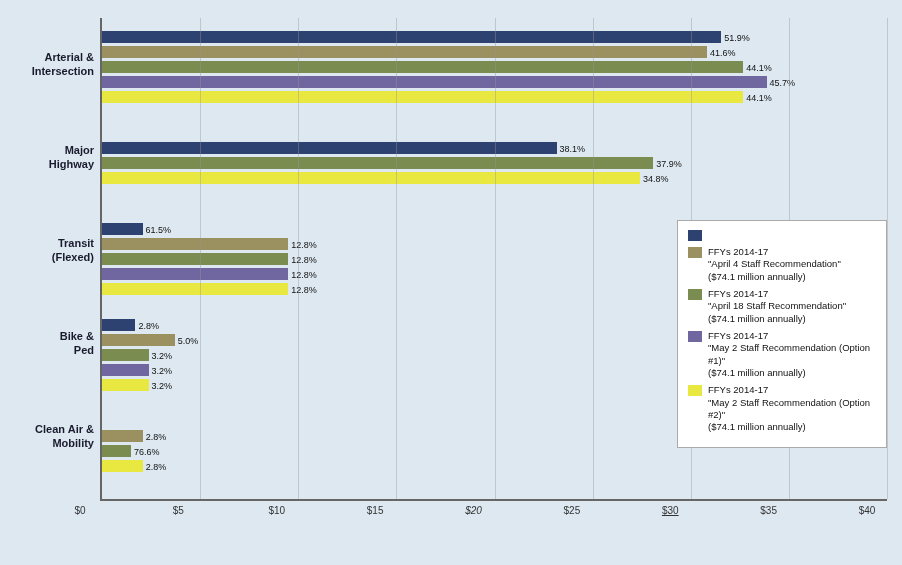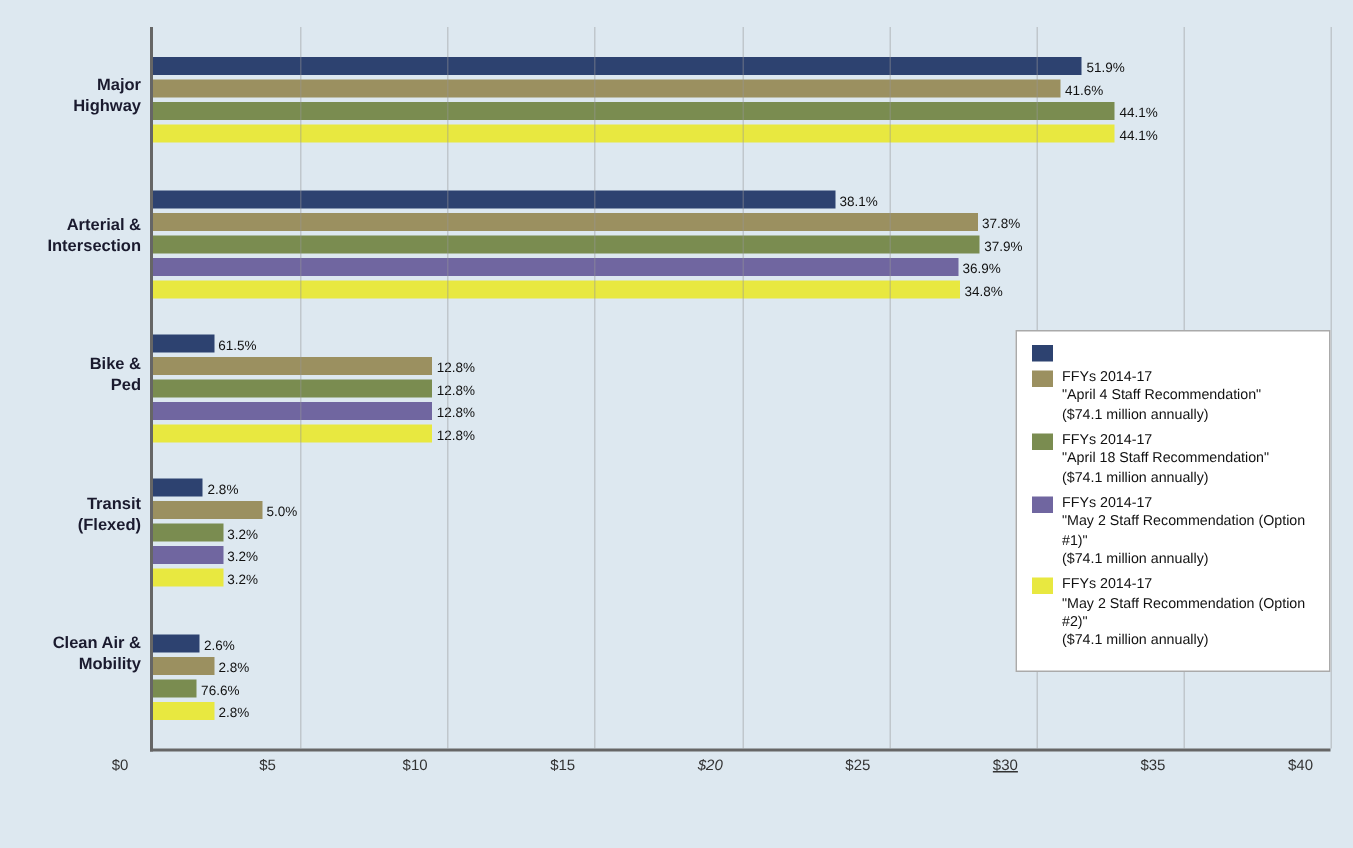--- a/index.html
+++ b/index.html
@@ -150,66 +150,62 @@
       line-height: 1.3;
     }
   </style>
 </head>
 <body>
 
 <div class="chart-container">
   <div class="chart-title"></div>
   <div class="chart-body">
     <div class="y-labels" id="y-labels">
+        <div class="y-label">Arterial &amp;<br>Intersection</div>
         <div class="y-label">Major<br>Highway</div>
-        <div class="y-label">Arterial &amp;<br>Intersection</div>
+        <div class="y-label">Transit<br>(Flexed)</div>
         <div class="y-label">Bike &amp;<br>Ped</div>
-        <div class="y-label">Transit<br>(Flexed)</div>
         <div class="y-label">Clean Air &amp;<br>Mobility</div>
       </div>
     <div class="chart-area">
       <div class="bars-and-grid" id="bars-grid">
 
         <div class="bar-groups" id="bar-groups">
             <div class="bar-group" style="top: 0%; height: 20%;">
               <div class="bar-row">
                 <div class="bar c1" style="width: 78.888%;"></div>
                 <span class="bar-label">51.9%</span>
               </div>
               <div class="bar-row">
                 <div class="bar c2" style="width: 77.064%;"></div>
                 <span class="bar-label">41.6%</span>
               </div>
               <div class="bar-row">
                 <div class="bar c3" style="width: 81.6953%;"></div>
                 <span class="bar-label">44.1%</span>
               </div>
               <div class="bar-row">
+                <div class="bar c4" style="width: 84.6593%;"></div>
+                <span class="bar-label">45.7%</span>
+              </div>
+              <div class="bar-row">
                 <div class="bar c5" style="width: 81.6953%;"></div>
                 <span class="bar-label">44.1%</span>
               </div>
             </div>
             <div class="bar-group" style="top: 20%; height: 20%;">
               <div class="bar-row">
                 <div class="bar c1" style="width: 57.912%;"></div>
                 <span class="bar-label">38.1%</span>
               </div>
               <div class="bar-row">
-                <div class="bar c2" style="width: 70.0245%;"></div>
-                <span class="bar-label">37.8%</span>
-              </div>
-              <div class="bar-row">
                 <div class="bar c3" style="width: 70.2097%;"></div>
                 <span class="bar-label">37.9%</span>
               </div>
               <div class="bar-row">
-                <div class="bar c4" style="width: 68.3572%;"></div>
-                <span class="bar-label">36.9%</span>
-              </div>
-              <div class="bar-row">
                 <div class="bar c5" style="width: 68.5425%;"></div>
                 <span class="bar-label">34.8%</span>
               </div>
             </div>
             <div class="bar-group" style="top: 40%; height: 20%;">
               <div class="bar-row">
                 <div class="bar c1" style="width: 5.168%;"></div>
                 <span class="bar-label">61.5%</span>
               </div>
               <div class="bar-row">
@@ -245,24 +241,20 @@
               <div class="bar-row">
                 <div class="bar c4" style="width: 5.928%;"></div>
                 <span class="bar-label">3.2%</span>
               </div>
               <div class="bar-row">
                 <div class="bar c5" style="width: 5.928%;"></div>
                 <span class="bar-label">3.2%</span>
               </div>
             </div>
             <div class="bar-group" style="top: 80%; height: 20%;">
-              <div class="bar-row">
-                <div class="bar c1" style="width: 3.952%;"></div>
-                <span class="bar-label">2.6%</span>
-              </div>
               <div class="bar-row">
                 <div class="bar c2" style="width: 5.187%;"></div>
                 <span class="bar-label">2.8%</span>
               </div>
               <div class="bar-row">
                 <div class="bar c3" style="width: 3.705%;"></div>
                 <span class="bar-label">76.6%</span>
               </div>
               <div class="bar-row">
                 <div class="bar c5" style="width: 5.187%;"></div>

